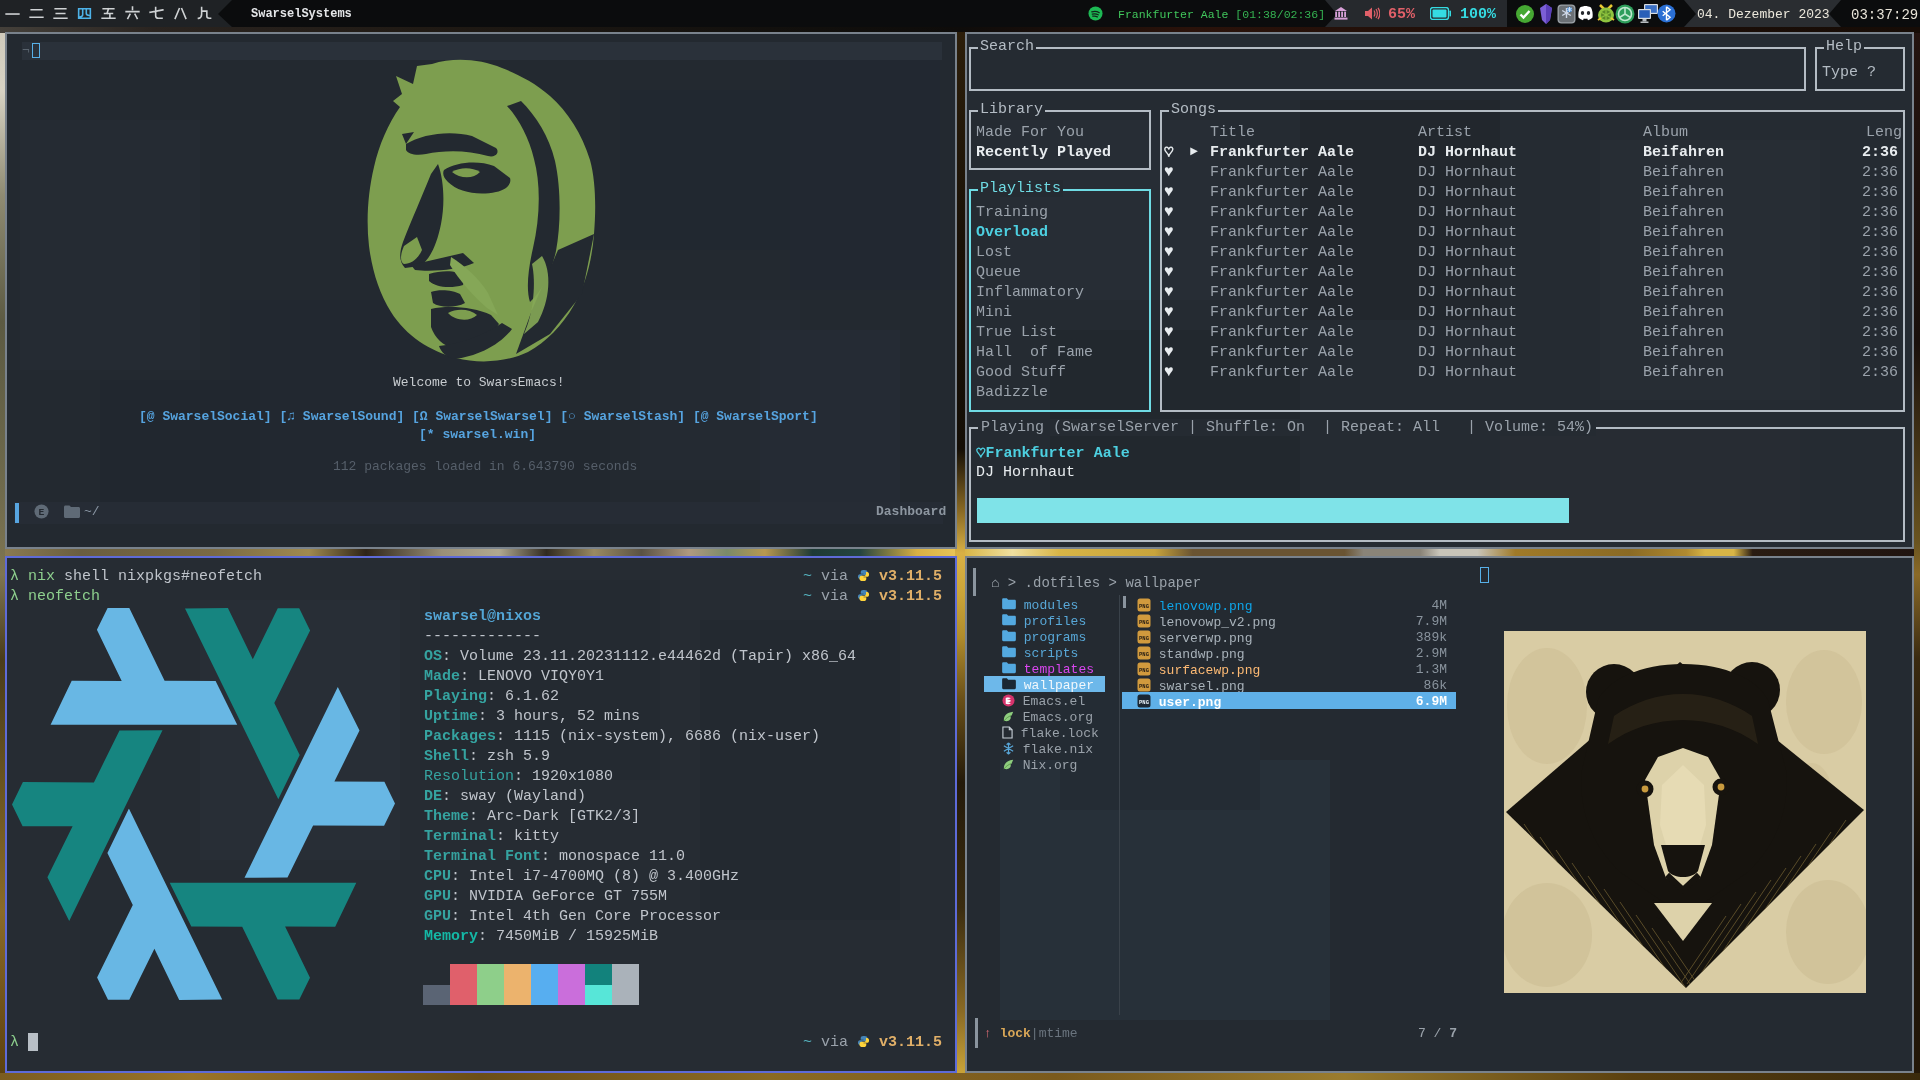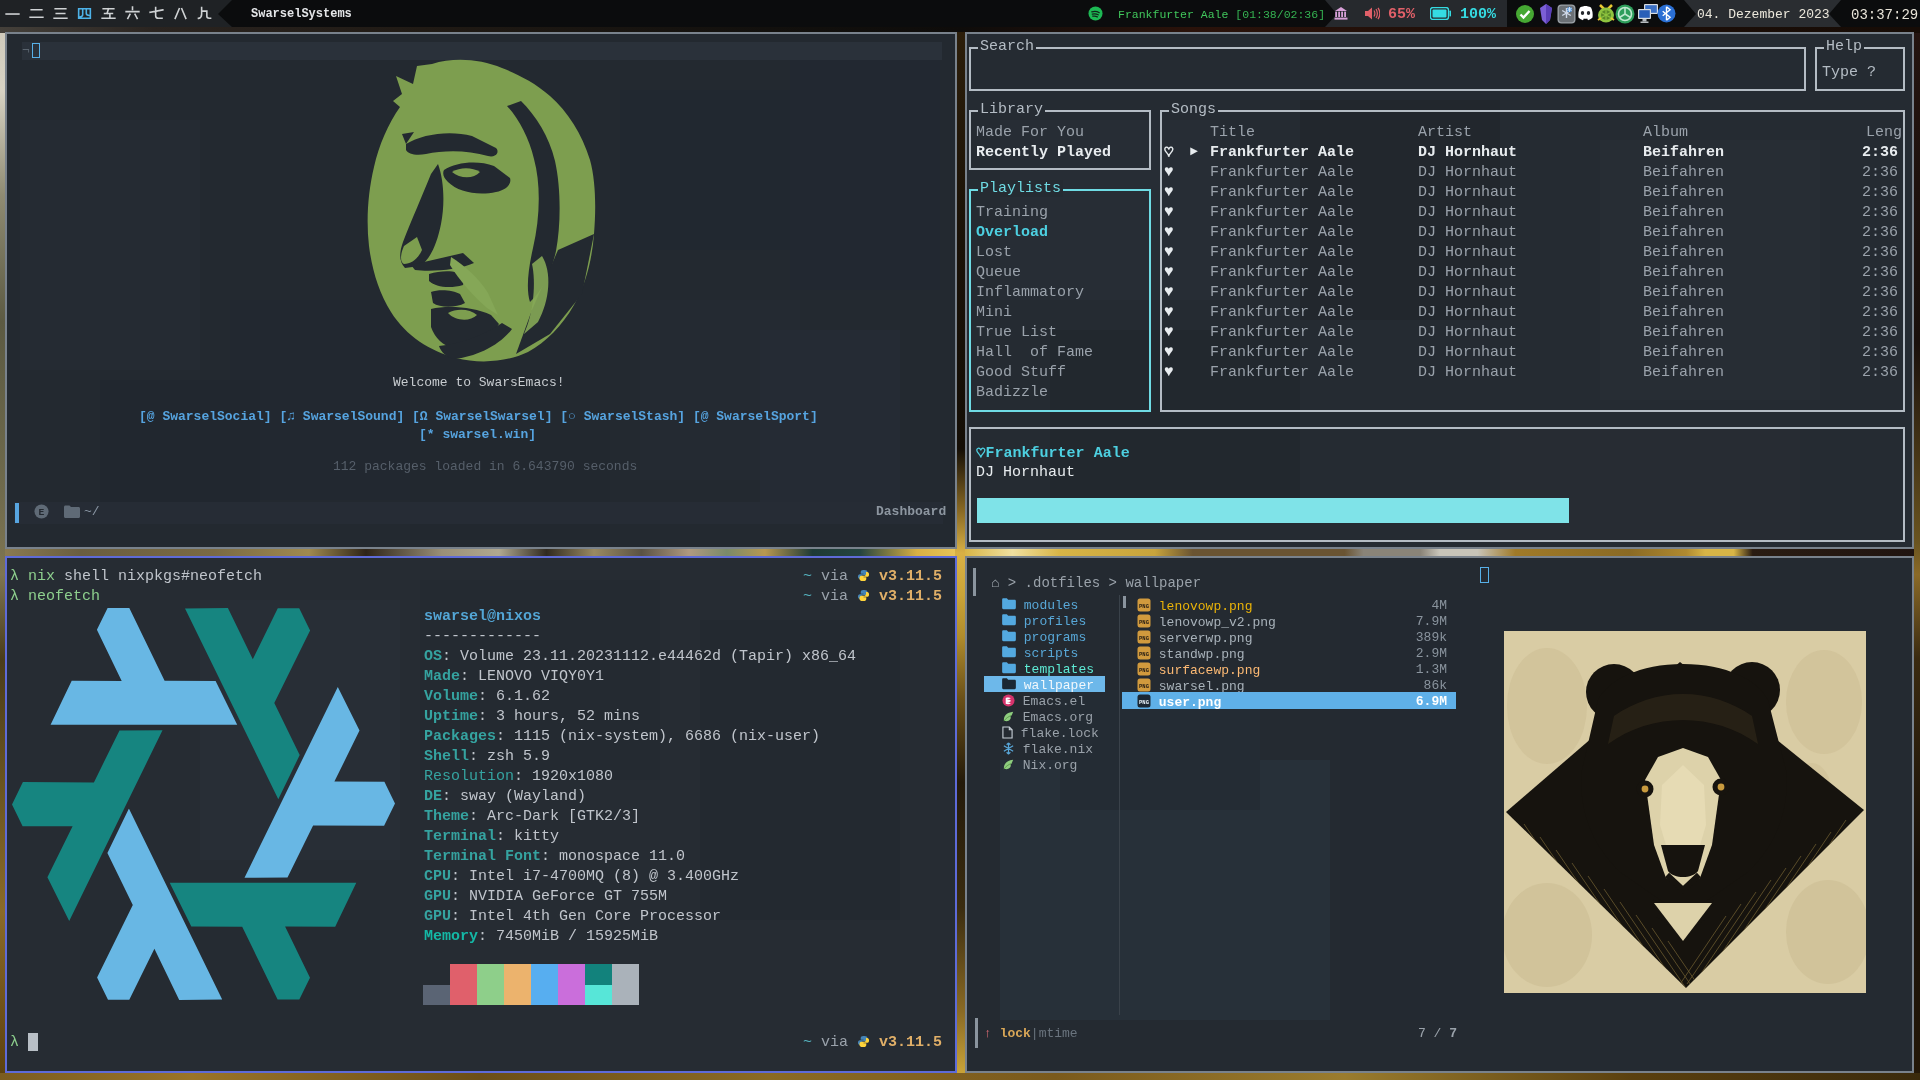--- a/index.html
+++ b/index.html
@@ -273,20 +273,21 @@
 <div class="t" style="left:243px;top:310px;color:#9aa2ab;font-size:15px;font-weight:normal">Frankfurter Aale</div>
 <div class="t" style="left:451px;top:310px;color:#9aa2ab;font-size:15px;font-weight:normal">DJ Hornhaut</div>
 <div class="t" style="left:676px;top:310px;color:#9aa2ab;font-size:15px;font-weight:normal">Beifahren</div>
 <div class="t" style="left:895px;top:310px;color:#9aa2ab;font-size:15px;font-weight:normal">2:36</div>
 <div class="t" style="left:197px;top:329px;color:#e8ecef;font-size:16px">♥</div>
 <div class="t" style="left:243px;top:330px;color:#9aa2ab;font-size:15px;font-weight:normal">Frankfurter Aale</div>
 <div class="t" style="left:451px;top:330px;color:#9aa2ab;font-size:15px;font-weight:normal">DJ Hornhaut</div>
 <div class="t" style="left:676px;top:330px;color:#9aa2ab;font-size:15px;font-weight:normal">Beifahren</div>
 <div class="t" style="left:895px;top:330px;color:#9aa2ab;font-size:15px;font-weight:normal">2:36</div>
 <div class="a" style="left:2px;top:393px;width:936px;height:115px;border:2px solid #b4bcc4;box-sizing:border-box"></div>
+<div class="t" style="left:11px;top:385px;color:#9aa2ab;font-size:15px;background:#252b32;padding:0 3px">Playing (SwarselServer | Shuffle: On  | Repeat: All   | Volume: 54%)</div>
 <div class="t" style="left:9px;top:410px;font-size:16px"><span style="color:transparent;-webkit-text-stroke:1.2px #4dd0e1">♥</span><span style="font-weight:bold;color:#4dd0e1;font-size:15px">Frankfurter Aale</span></div>
 <div class="t" style="left:9px;top:430px;color:#e8ecef;font-size:15px">DJ Hornhaut</div>
 <div class="a" style="left:10px;top:464px;width:592px;height:25px;background:#7fe3e8"></div>
 </div>
 <div class="win" style="left:5px;top:556px;width:952px;height:517px;border:2px solid #5e6bd8;background:#262c33">
 <div class="a" style="left:193px;top:42px;width:200px;height:260px;background:#282e36"></div>
 <div class="a" style="left:413px;top:22px;width:240px;height:200px;background:#242a31"></div>
 <div class="a" style="left:693px;top:62px;width:200px;height:300px;background:#232930"></div>
 <div class="a" style="left:73px;top:342px;width:300px;height:150px;background:#252b32"></div>
 <div class="t" style="left:3px;top:10px;font-size:15px"><span style="color:#8ed08e">λ</span> <span style="color:#8ed08e">nix</span> <span style="color:#c0c5cc">shell nixpkgs#neofetch</span></div>
@@ -304,21 +305,21 @@
       <polygon points="227.9,608.0 185.0,608.5 278.3,799.2 299.7,755.1 274.3,703.0 310.1,630.5 299.2,608.3 277.8,608.3 252.8,659.2 227.9,608.0" fill="#168580"></polygon>
       <polygon points="337.8,687.0 244.5,877.7 287.5,877.5 313.1,825.5 384.1,825.8 395.0,803.6 384.4,781.8 334.4,781.6 359.5,730.6 337.8,687.0" fill="#68b7e4"></polygon>
       <polygon points="162.5,730.3 119.5,730.4 93.9,782.4 22.9,782.1 12.0,804.4 22.6,826.2 72.6,826.3 47.4,877.3 69.2,920.9" fill="#168580"></polygon>
       <polygon points="129.0,808.7 128.9,808.9 128.8,808.8 107.4,852.9 132.8,904.9 97.1,977.4 108.0,999.7 129.3,999.7 129.4,999.6 129.4,999.6 154.4,948.8 179.2,1000.0 222.1,999.5 222.1,999.4 222.2,999.4" fill="#68b7e4"></polygon>
       <polygon points="169.7,882.7 191.3,926.6 242.2,926.7 277.6,999.5 299.3,999.5 310.0,977.7 285.1,926.6 335.2,926.8 356.3,882.7" fill="#168580"></polygon>
     </svg>
 <div class="t" style="left:417px;top:50px;font-size:15px"><span style="color:#53a6d6;font-weight:bold">swarsel@nixos</span></div>
 <div class="t" style="left:417px;top:70px;font-size:15px"><span style="color:#c0c5cc">-------------</span></div>
 <div class="t" style="left:417px;top:90px;font-size:15px"><span style="color:#35a3a0;font-weight:bold">OS</span><span style="color:#c0c5cc">: Volume 23.11.20231112.e44462d (Tapir) x86_64</span></div>
 <div class="t" style="left:417px;top:110px;font-size:15px"><span style="color:#35a3a0;font-weight:bold">Made</span><span style="color:#c0c5cc">: LENOVO VIQY0Y1</span></div>
-<div class="t" style="left:417px;top:130px;font-size:15px"><span style="color:#35a3a0;font-weight:bold">Volume</span><span style="color:#c0c5cc">: 6.1.62</span></div>
+<div class="t" style="left:417px;top:130px;font-size:15px"><span style="color:#35a3a0;font-weight:bold">Playing</span><span style="color:#c0c5cc">: 6.1.62</span></div>
 <div class="t" style="left:417px;top:150px;font-size:15px"><span style="color:#35a3a0;font-weight:bold">Uptime</span><span style="color:#c0c5cc">: 3 hours, 52 mins</span></div>
 <div class="t" style="left:417px;top:170px;font-size:15px"><span style="color:#35a3a0;font-weight:bold">Packages</span><span style="color:#c0c5cc">: 1115 (nix-system), 6686 (nix-user)</span></div>
 <div class="t" style="left:417px;top:190px;font-size:15px"><span style="color:#35a3a0;font-weight:bold">Shell</span><span style="color:#c0c5cc">: zsh 5.9</span></div>
 <div class="t" style="left:417px;top:210px;font-size:15px"><span style="color:#35a3a0;font-weight:normal">Resolution</span><span style="color:#c0c5cc">: 1920x1080</span></div>
 <div class="t" style="left:417px;top:230px;font-size:15px"><span style="color:#35a3a0;font-weight:bold">DE</span><span style="color:#c0c5cc">: sway (Wayland)</span></div>
 <div class="t" style="left:417px;top:250px;font-size:15px"><span style="color:#35a3a0;font-weight:bold">Theme</span><span style="color:#c0c5cc">: Arc-Dark [GTK2/3]</span></div>
 <div class="t" style="left:417px;top:270px;font-size:15px"><span style="color:#35a3a0;font-weight:bold">Terminal</span><span style="color:#c0c5cc">: kitty</span></div>
 <div class="t" style="left:417px;top:290px;font-size:15px"><span style="color:#35a3a0;font-weight:bold">Terminal Font</span><span style="color:#c0c5cc">: monospace 11.0</span></div>
 <div class="t" style="left:417px;top:310px;font-size:15px"><span style="color:#35a3a0;font-weight:bold">CPU</span><span style="color:#c0c5cc">: Intel i7-4700MQ (8) @ 3.400GHz</span></div>
 <div class="t" style="left:417px;top:330px;font-size:15px"><span style="color:#35a3a0;font-weight:bold">GPU</span><span style="color:#c0c5cc">: NVIDIA GeForce GT 755M</span></div>
@@ -360,21 +361,21 @@
         <path d="M0 2c0-1 .6-1.6 1.5-1.6h4L7 2h7.5c.9 0 1.5.6 1.5 1.5v8c0 .9-.6 1.5-1.5 1.5h-13C.6 13 0 12.4 0 11.5z" fill="#53a9e0"></path>
       </svg> <span style="color:#58a8d8">profiles</span></div>
 <div class="t" style="left:35px;top:72px;font-size:13px"><svg width="14" height="12" viewBox="0 0 16 14" style="vertical-align:-1px">
         <path d="M0 2c0-1 .6-1.6 1.5-1.6h4L7 2h7.5c.9 0 1.5.6 1.5 1.5v8c0 .9-.6 1.5-1.5 1.5h-13C.6 13 0 12.4 0 11.5z" fill="#53a9e0"></path>
       </svg> <span style="color:#58a8d8">programs</span></div>
 <div class="t" style="left:35px;top:88px;font-size:13px"><svg width="14" height="12" viewBox="0 0 16 14" style="vertical-align:-1px">
         <path d="M0 2c0-1 .6-1.6 1.5-1.6h4L7 2h7.5c.9 0 1.5.6 1.5 1.5v8c0 .9-.6 1.5-1.5 1.5h-13C.6 13 0 12.4 0 11.5z" fill="#53a9e0"></path>
       </svg> <span style="color:#58a8d8">scripts</span></div>
 <div class="t" style="left:35px;top:104px;font-size:13px"><svg width="14" height="12" viewBox="0 0 16 14" style="vertical-align:-1px">
         <path d="M0 2c0-1 .6-1.6 1.5-1.6h4L7 2h7.5c.9 0 1.5.6 1.5 1.5v8c0 .9-.6 1.5-1.5 1.5h-13C.6 13 0 12.4 0 11.5z" fill="#53a9e0"></path>
-      </svg> <span style="color:#5eead4">templates</span></div>
+      </svg> <span style="color:#d946ef">templates</span></div>
 <div class="a" style="left:17px;top:118px;width:121px;height:16px;background:#6db8ea"></div>
 <div class="t" style="left:35px;top:120px;font-size:13px"><svg width="14" height="12" viewBox="0 0 16 14" style="vertical-align:-1px">
         <path d="M0 2c0-1 .6-1.6 1.5-1.6h4L7 2h7.5c.9 0 1.5.6 1.5 1.5v8c0 .9-.6 1.5-1.5 1.5h-13C.6 13 0 12.4 0 11.5z" fill="#1b2733"></path>
       </svg> <span style="color:#f2f8fc">wallpaper</span></div>
 <div class="t" style="left:35px;top:136px;font-size:13px"><svg width="13" height="13" viewBox="0 0 14 14" style="vertical-align:-2px">
         <circle cx="7" cy="7" r="6.5" fill="#d6336c"></circle>
         <path d="M4 4.2c2-.8 4.5-.6 5.5.3-1.2.7-3 .8-4.2 1.2 1.8.3 3.8.8 4.4 1.8-.8 1-2.8 1.2-4.4 1.5 1.4.2 3.4.4 4.2 1.3-1.5 1-4 1-5.5.3" fill="#fff"></path>
       </svg> <span style="color:#9aa2aa">Emacs.el</span></div>
 <div class="t" style="left:35px;top:152px;font-size:13px"><svg width="13" height="13" viewBox="0 0 14 14" style="vertical-align:-2px">
         <path d="M2 11C2 6 5 3 12 2c-1 2-1 4-3 5 1.5 2-1 5-4 5-1 0-2-.5-3-1z" fill="#8fce7f"></path>
@@ -389,21 +390,21 @@
       </svg> <span style="color:#9aa2aa">flake.nix</span></div>
 <div class="t" style="left:35px;top:200px;font-size:13px"><svg width="13" height="13" viewBox="0 0 14 14" style="vertical-align:-2px">
         <path d="M2 11C2 6 5 3 12 2c-1 2-1 4-3 5 1.5 2-1 5-4 5-1 0-2-.5-3-1z" fill="#8fce7f"></path>
         <path d="M2 12c2-3 5-5 8-6" stroke="#5a9a4a" stroke-width="1" fill="none"></path>
       </svg> <span style="color:#9aa2aa">Nix.org</span></div>
 <div class="a" style="left:152px;top:37px;width:1px;height:420px;background:#3a424a"></div>
 <div class="a" style="left:156px;top:38px;width:3px;height:12px;background:#8a949e"></div>
 <div class="t" style="left:170px;top:40px;font-size:13px"><svg width="14" height="14" viewBox="0 0 14 14" style="vertical-align:-2px">
         <rect x="0.5" y="0.5" width="13" height="13" rx="2.5" fill="#d19a3d"></rect>
         <text x="7" y="9.5" font-size="5.5" font-weight="bold" font-family="Liberation Mono" fill="#2a2015" text-anchor="middle">PNG</text>
-      </svg> <span style="color:#eab308">lenovowp.png</span></div>
+      </svg> <span style="color:#0ea5e9">lenovowp.png</span></div>
 <div class="t" style="left:464.4000000000001px;top:40px;font-size:13px"><span style="color:#8a949e">4M</span></div>
 <div class="t" style="left:170px;top:56px;font-size:13px"><svg width="14" height="14" viewBox="0 0 14 14" style="vertical-align:-2px">
         <rect x="0.5" y="0.5" width="13" height="13" rx="2.5" fill="#d19a3d"></rect>
         <text x="7" y="9.5" font-size="5.5" font-weight="bold" font-family="Liberation Mono" fill="#2a2015" text-anchor="middle">PNG</text>
       </svg> <span style="color:#a8b2ba">lenovowp_v2.png</span></div>
 <div class="t" style="left:448.79999999999995px;top:56px;font-size:13px"><span style="color:#8a949e">7.9M</span></div>
 <div class="t" style="left:170px;top:72px;font-size:13px"><svg width="14" height="14" viewBox="0 0 14 14" style="vertical-align:-2px">
         <rect x="0.5" y="0.5" width="13" height="13" rx="2.5" fill="#d19a3d"></rect>
         <text x="7" y="9.5" font-size="5.5" font-weight="bold" font-family="Liberation Mono" fill="#2a2015" text-anchor="middle">PNG</text>
       </svg> <span style="color:#a8b2ba">serverwp.png</span></div>

